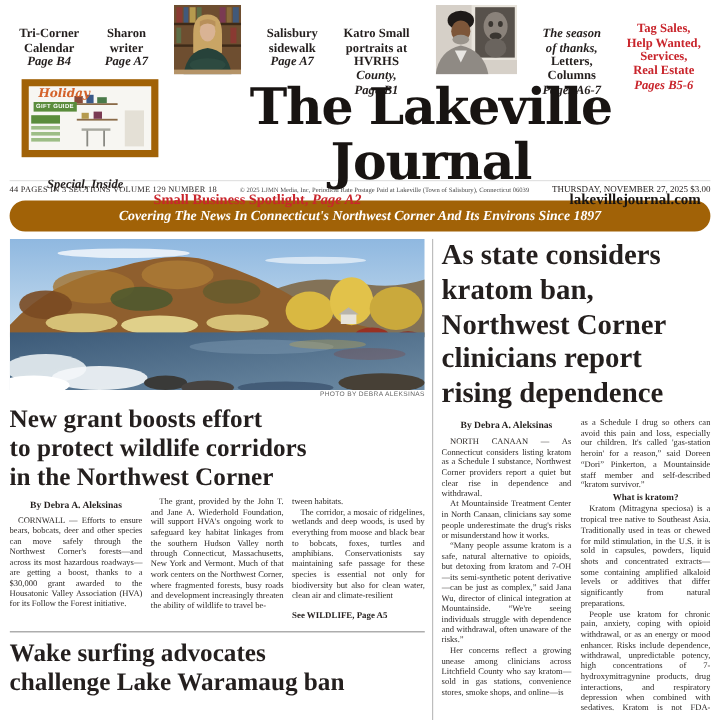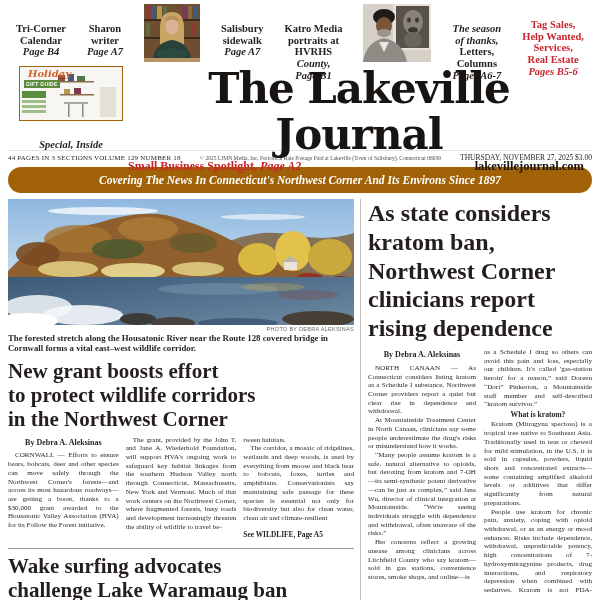--- a/index.html
+++ b/index.html
@@ -11,21 +11,21 @@
   .brief{white-space:pre-line;text-align:center;font-weight:bold;font-size:10.5px;
          line-height:1.12;padding-top:7px;}
   .brief .pg{display:block;font-style:italic;}
   .brief .ital{font-style:italic;}
   .brief.red{color:#c9252c;padding-top:3px;}
   .brief-photo{width:56px;height:58px;overflow:hidden;}
   .brief-photo svg{display:block;}
   
   .masthead{position:relative;height:78px;margin-top:2px;}
   .gift{position:absolute;left:18px;top:0;width:106px;text-align:center;}
-  .gift-img{position:relative;width:102px;height:53px;border:1px solid #a16207;background:#fdfdfb;margin:0 auto;}
+  .gift-img{position:relative;width:102px;height:53px;border:6px solid #a16207;background:#fdfdfb;margin:0 auto;}
   .gift-img svg{display:block;}
   .gift-line1{position:absolute;left:8px;top:1px;font-family:"DejaVu Serif",serif;
               font-style:italic;font-weight:bold;font-size:10px;color:#d4622a;}
   .gift-line2{position:absolute;left:4px;top:13px;background:#5a8c3c;color:#fff;
               font-family:"Liberation Sans",sans-serif;font-weight:bold;font-size:5px;
               padding:1px 2px;letter-spacing:.3px;}
   .gift-caption{font-weight:bold;font-style:italic;font-size:10.5px;margin-top:18px;}
   .mast-title{margin-left:118px;text-align:center;font-family:"DejaVu Serif",serif;
               font-weight:900;font-size:42px;line-height:1.1;letter-spacing:-1px;color:#181412;}
   .mast-sub{display:flex;justify-content:space-between;align-items:baseline;
@@ -104,21 +104,21 @@
         <ellipse cx="28" cy="50" rx="15" ry="5.5" fill="#2d4a40"></ellipse>
         <rect x="0" y="54" width="56" height="4" fill="#b59468"></rect>
       </svg>
     </div>
     <div class="brief">
       <span>Salisbury
 sidewalk</span>
       <span class="pg">Page A7</span>
     </div>
     <div class="brief">
-      <span>Katro Media
+      <span>Katro Small
 portraits at
 HVRHS</span>
       <span class="pg">County,
 Page B1</span>
     </div>
     <div class="brief-photo" style="width:68px;">
       <svg width="68" height="58" viewBox="0 0 68 58">
         <rect width="68" height="58" fill="#d6d0c8"></rect>
         <rect x="30" y="0" width="38" height="46" fill="#e8e4dc"></rect>
         <rect x="33" y="2" width="33" height="42" fill="#57514b"></rect>
@@ -236,21 +236,20 @@
           <ellipse cx="30" cy="108" rx="34" ry="12" fill="#e8eef2" opacity="0.9"></ellipse>
           <ellipse cx="75" cy="116" rx="40" ry="10" fill="#f4f7f9" opacity="0.9"></ellipse>
           <ellipse cx="20" cy="122" rx="30" ry="8" fill="#ffffff"></ellipse>
           <ellipse cx="130" cy="120" rx="18" ry="6" fill="#3a3a38"></ellipse>
           <ellipse cx="165" cy="124" rx="22" ry="6" fill="#474340"></ellipse>
           <ellipse cx="230" cy="124" rx="40" ry="5" fill="#2e4560" opacity="0.6"></ellipse>
           <ellipse cx="310" cy="120" rx="36" ry="8" fill="#474036"></ellipse>
         </svg>
       </div>
       <div class="credit">PHOTO BY DEBRA ALEKSINAS</div>
-      <div class="caption">The forested stretch along the Housatonic River near the Route 128 covered bridge in Cornwall forms a vital east–west wildlife corridor.</div>
 
       <div class="headline1">New grant boosts effort
 to protect wildlife corridors
 in the Northwest Corner</div>
       <div class="article-body">
         <div class="bcol">
           <div class="byline">By Debra A. Aleksinas</div>
           <div class="ptext">
               <p>CORNWALL — Efforts to ensure bears, bobcats, deer and other species can move safely through the Northwest Corner's forests—and across its most hazardous roadways—are getting a boost, thanks to a $30,000 grant awarded to the Housatonic Valley Association (HVA) for its Follow the Forest initiative.</p>
             </div>

